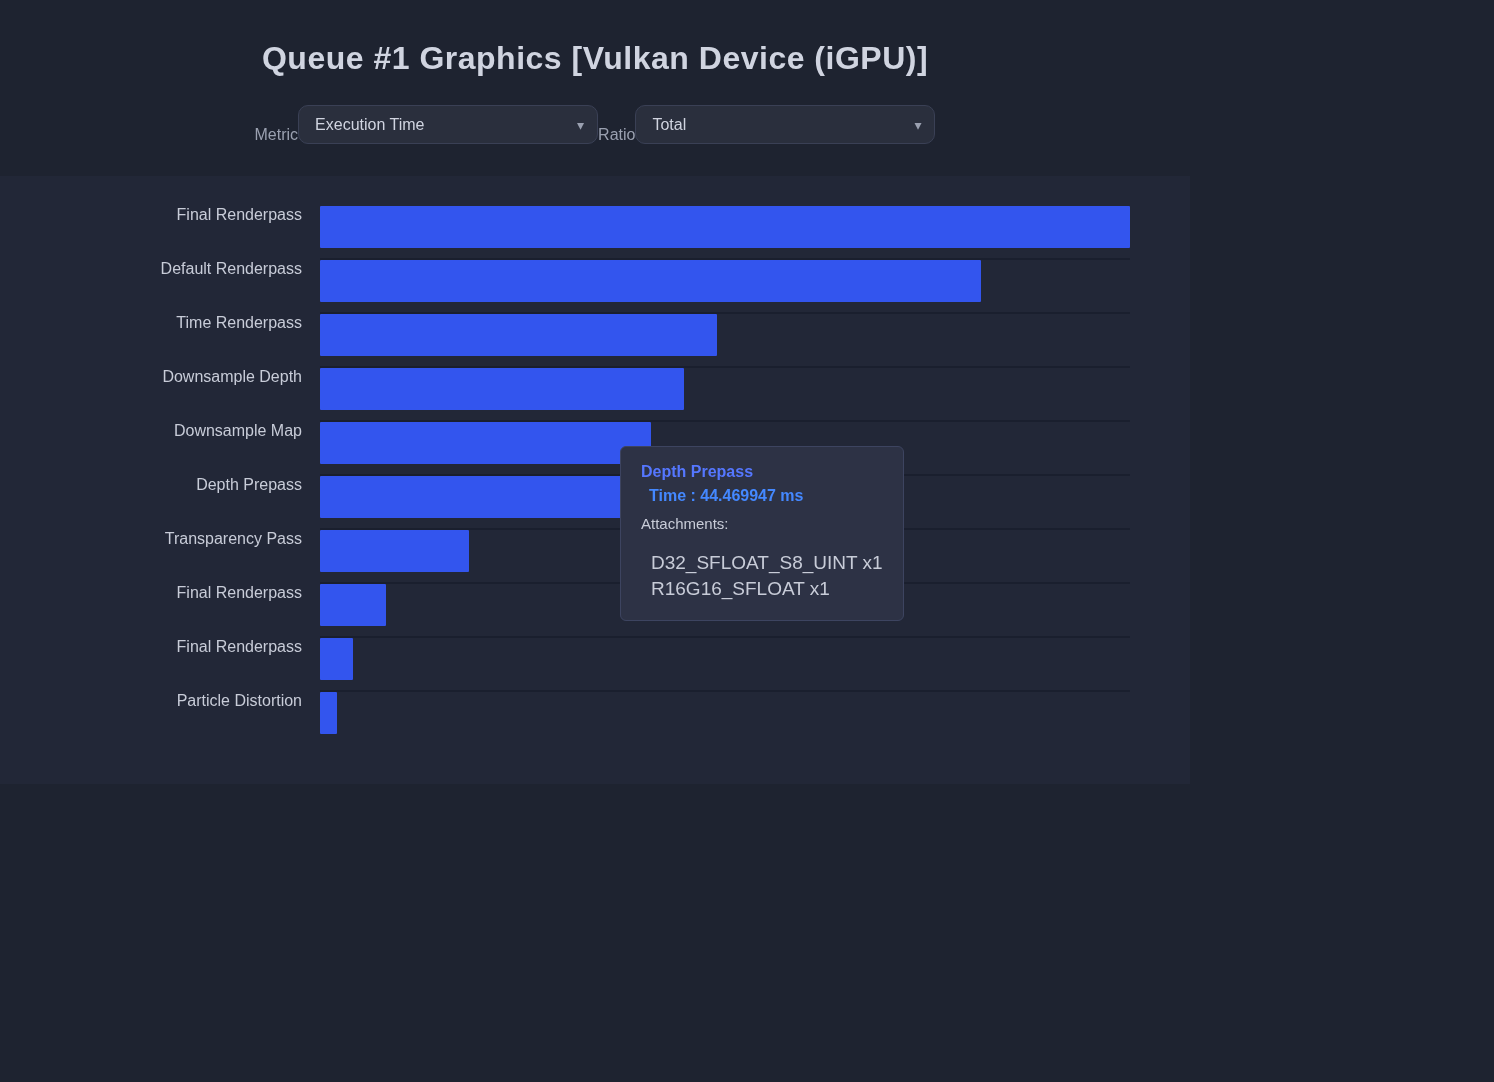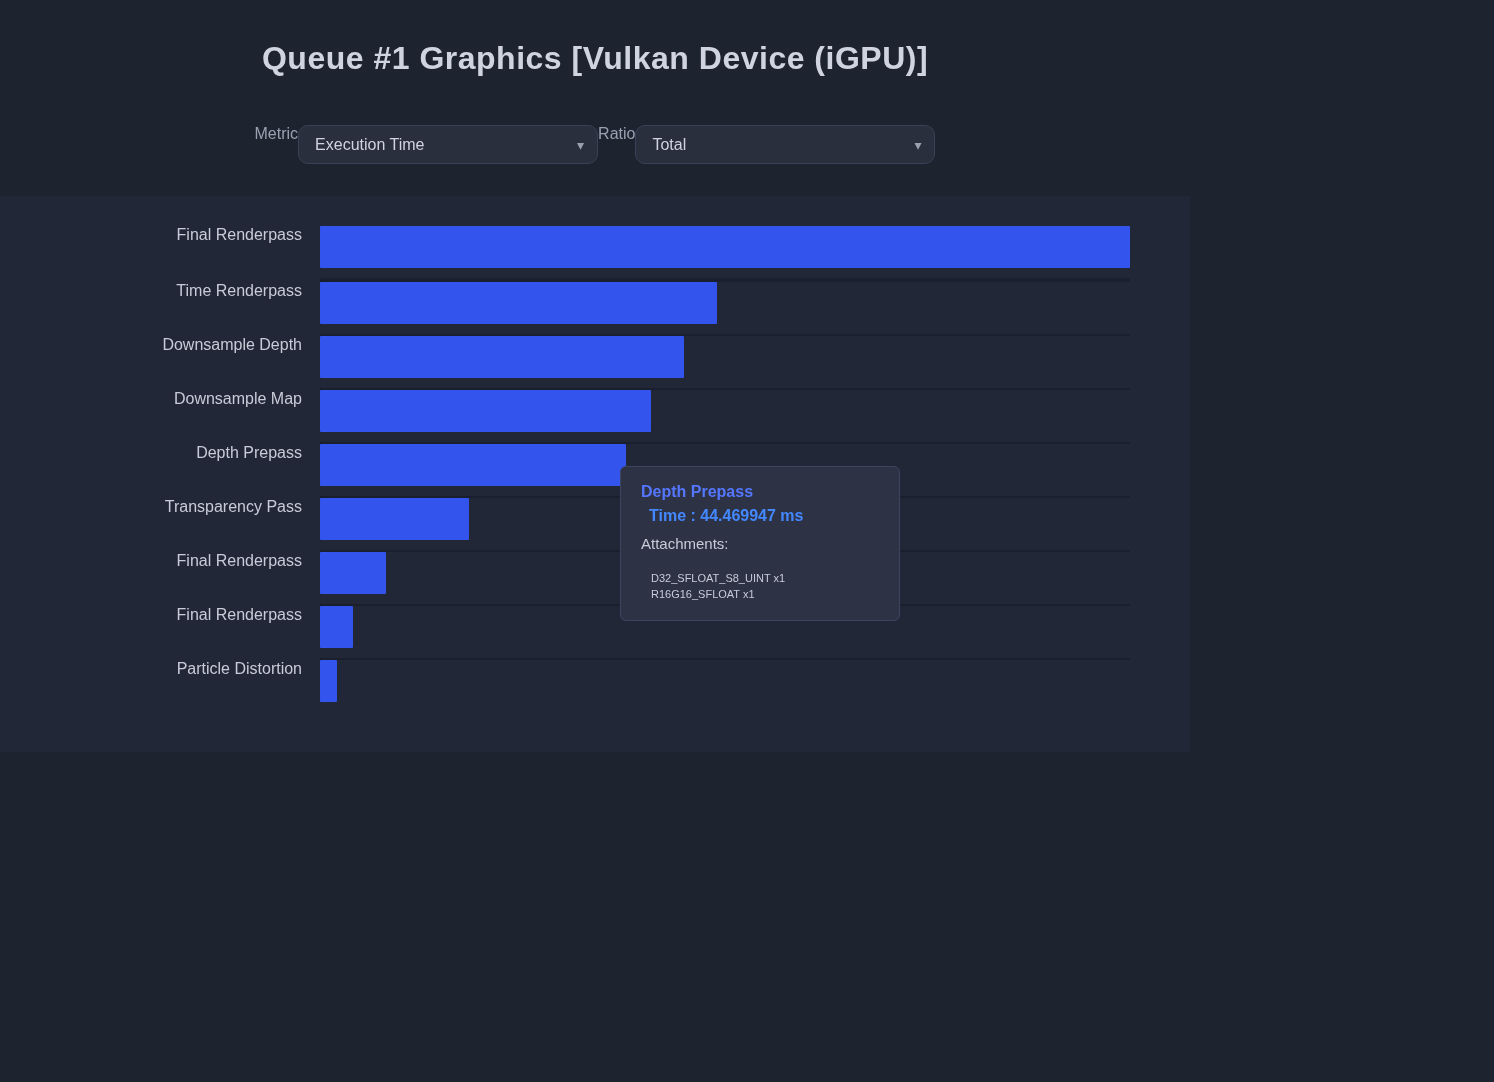--- a/index.html
+++ b/index.html
@@ -25,24 +25,23 @@
     .page-title {
       font-size: 32px;
       font-weight: 600;
       color: #d0d4e0;
       margin-bottom: 28px;
       letter-spacing: 0.5px;
     }
 
     .controls-row {
       display: flex;
-      align-items: flex-start;
+      align-items: flex-end;
       gap: 0;
       margin-bottom: 32px;
-      margin-top: 20px;
     }
 
     .control-label {
       font-size: 16px;
       color: #9aa0b0;
       font-weight: 400;
     }
 
     .dropdown-wrapper {
       position: relative;
@@ -155,21 +154,21 @@
       margin-left: 8px;
     }
 
     .tooltip-attachments-label {
       font-size: 15px;
       color: #c8ccd8;
       margin-bottom: 20px;
     }
 
     .tooltip-attachment-item {
-      font-size: 11px;
+      font-size: 19px;
       color: #c8ccd8;
       padding-left: 10px;
       margin-bottom: 4px;
     }
   </style>
 </head>
 <body>
 
 <div class="page-container">
 
@@ -204,20 +203,26 @@
   <div class="chart-section" style="width:100%;">
     <div class="chart-container" id="chart-container">
 
     <div class="bar-row">
           <div class="bar-label">Final Renderpass</div>
           <div class="bar-track">
             <div class="bar-fill" style="width: 100%;"></div>
           </div>
         </div>
         <div class="bar-separator"></div>
+        <div class="bar-row">
+          <div class="bar-label">Default Renderpass</div>
+          <div class="bar-track">
+            <div class="bar-fill" style="width: 81.6327%;"></div>
+          </div>
+        </div>
         <div class="bar-separator"></div>
         <div class="bar-row">
           <div class="bar-label">Time Renderpass</div>
           <div class="bar-track">
             <div class="bar-fill" style="width: 48.9796%;"></div>
           </div>
         </div>
         <div class="bar-separator"></div>
         <div class="bar-row">
           <div class="bar-label">Downsample Depth</div>

